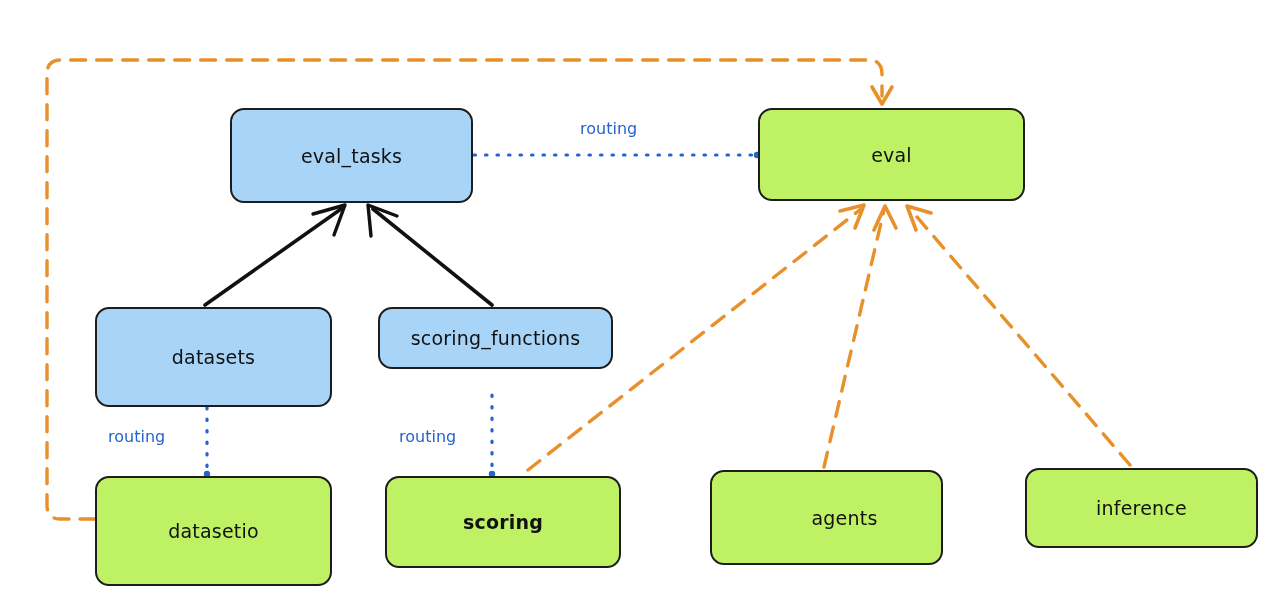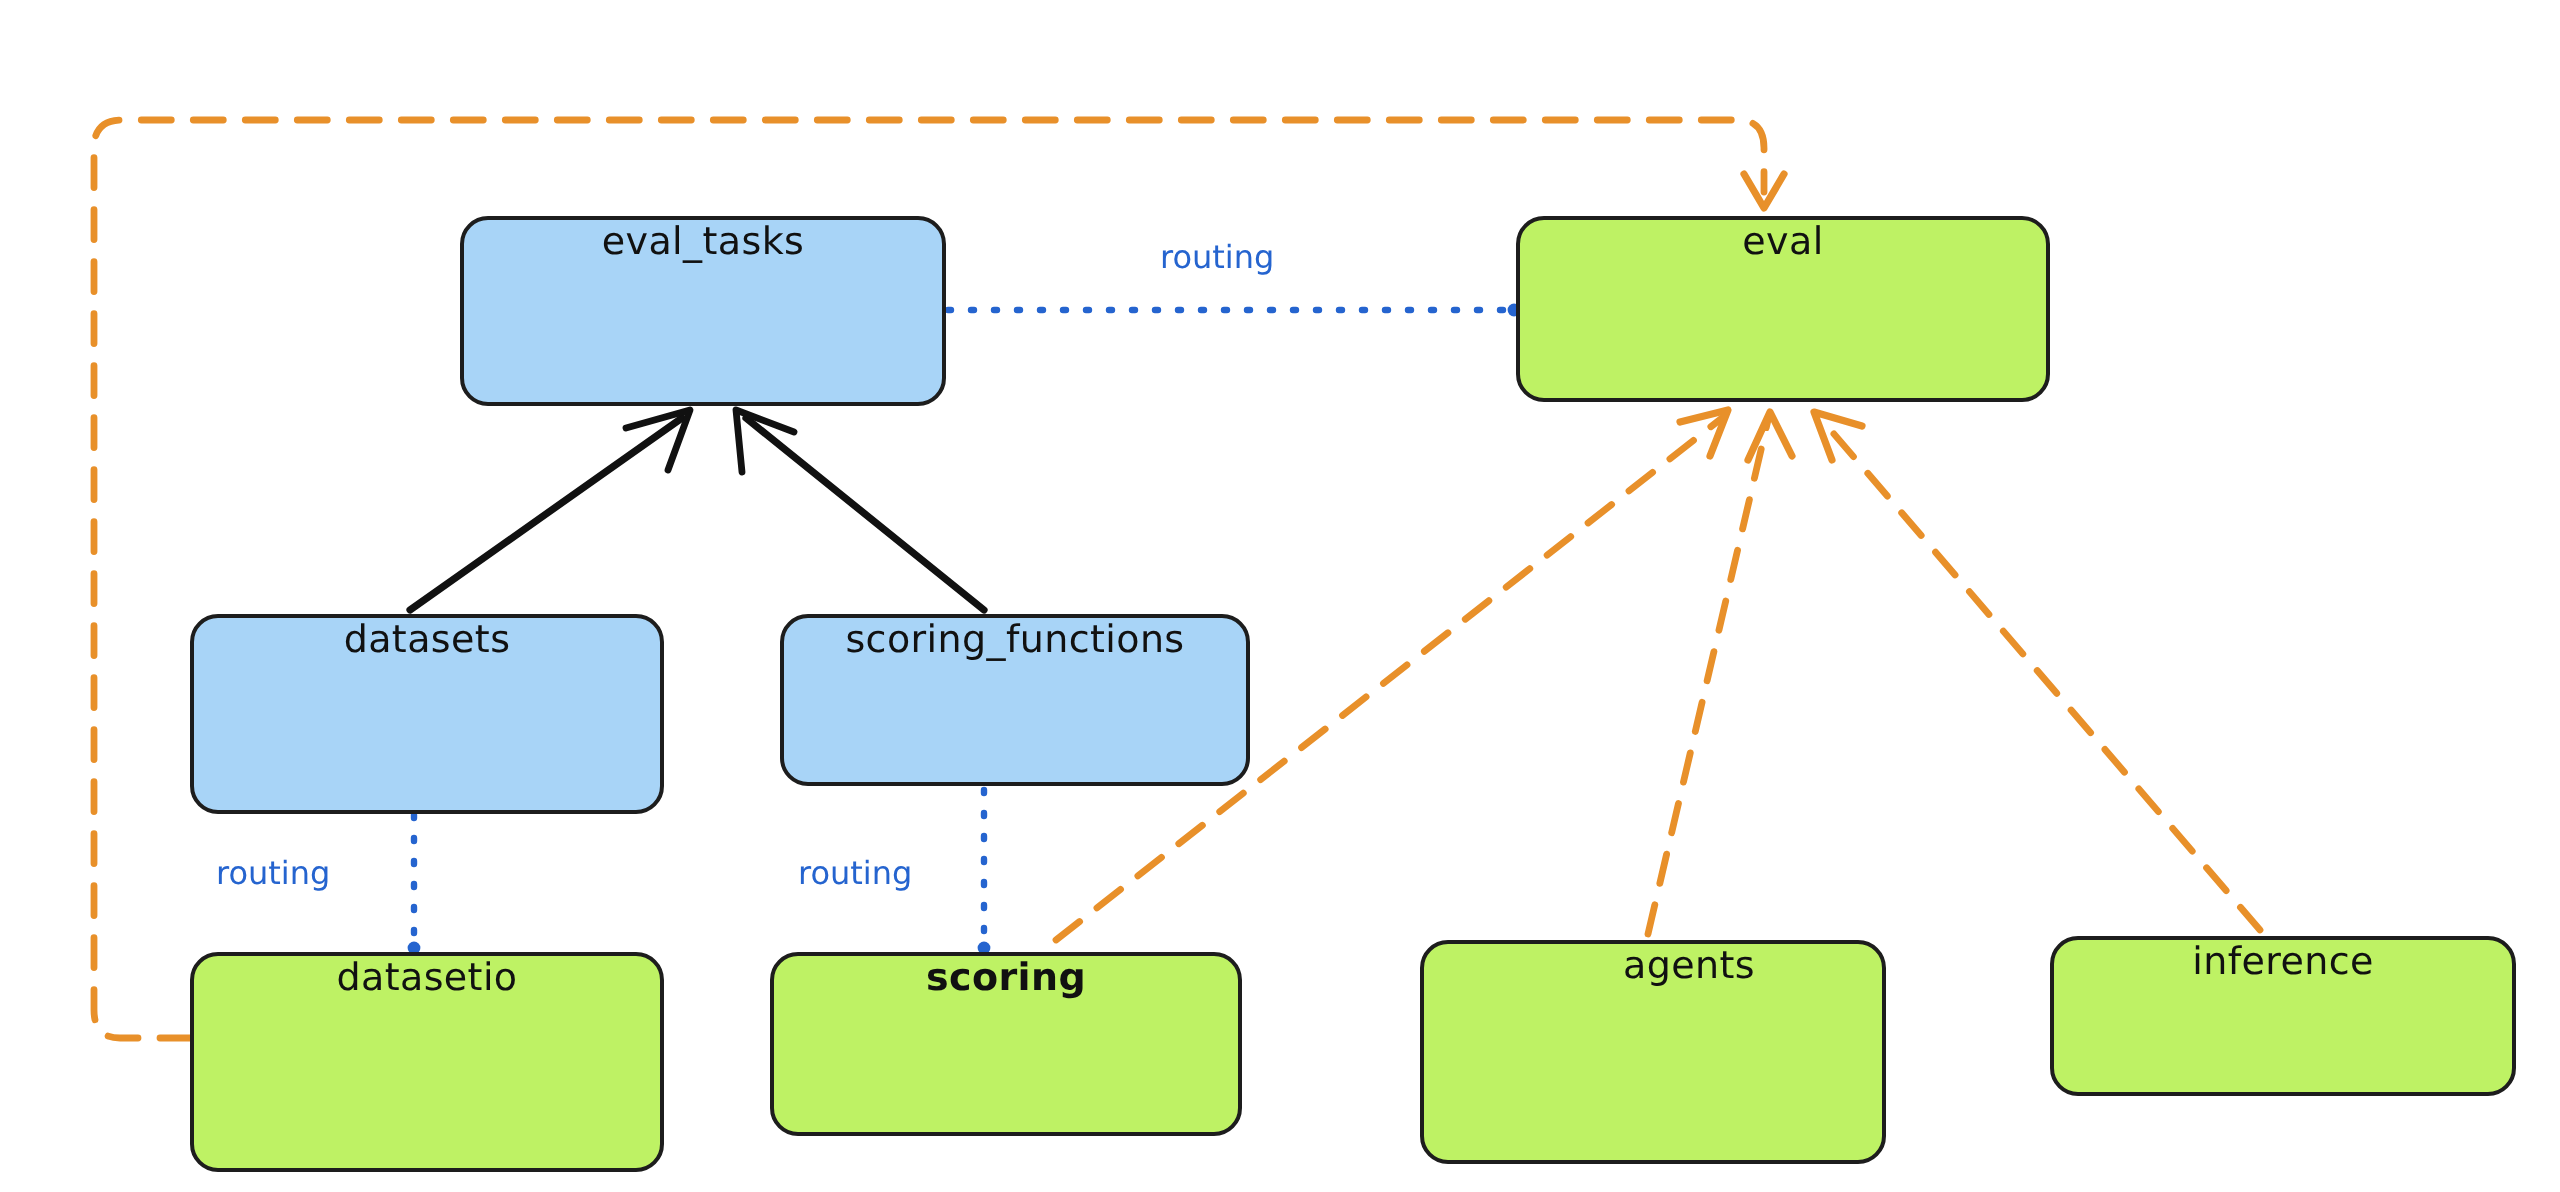--- a/index.html
+++ b/index.html
@@ -19,20 +19,21 @@
     position: absolute;
     left: 0;
     top: 0;
     width: 1280px;
     height: 596px;
     pointer-events: none;
   }
   .node {
     position: absolute;
     display: flex;
+    align-items: center;
     justify-content: center;
     box-sizing: border-box;
     border: 2.6px solid #1d1d1d;
     border-radius: 14px;
     font-size: 19px;
     color: #111111;
     letter-spacing: 0.2px;
     z-index: 3;
   }
   .node.blue  { background: #a8d4f7; }
@@ -103,33 +104,33 @@
   </div>
 
   <div class="node green" style="left:758px; top:108px; width:267px; height:93px;">
     <span>eval</span>
   </div>
 
   <div class="node blue" style="left:95px; top:307px; width:237px; height:100px;">
     <span>datasets</span>
   </div>
 
-  <div class="node blue" style="left:378px; top:307px; width:235px; height:86px;margin-left:12px;">
+  <div class="node blue" style="left:378px; top:307px; width:235px; height:62px;">
     <span>scoring_functions</span>
   </div>
 
   <div class="node green" style="left:95px; top:476px; width:237px; height:110px;">
     <span>datasetio</span>
   </div>
 
   <div class="node green" style="left:385px; top:476px; width:236px; height:92px;font-weight:bold;">
     <span>scoring</span>
   </div>
 
-  <div class="node green" style="left:710px; top:470px; width:233px; height:112px;padding-left:36px;">
+  <div class="node green" style="left:710px; top:470px; width:233px; height:95px;padding-left:36px;">
     <span>agents</span>
   </div>
 
   <div class="node green" style="left:1025px; top:468px; width:233px; height:80px;">
     <span>inference</span>
   </div>
 
   <div class="edge-label" style="left:580px; top:119px;">routing</div>
 
   <div class="edge-label" style="left:108px; top:427px;">routing</div>

